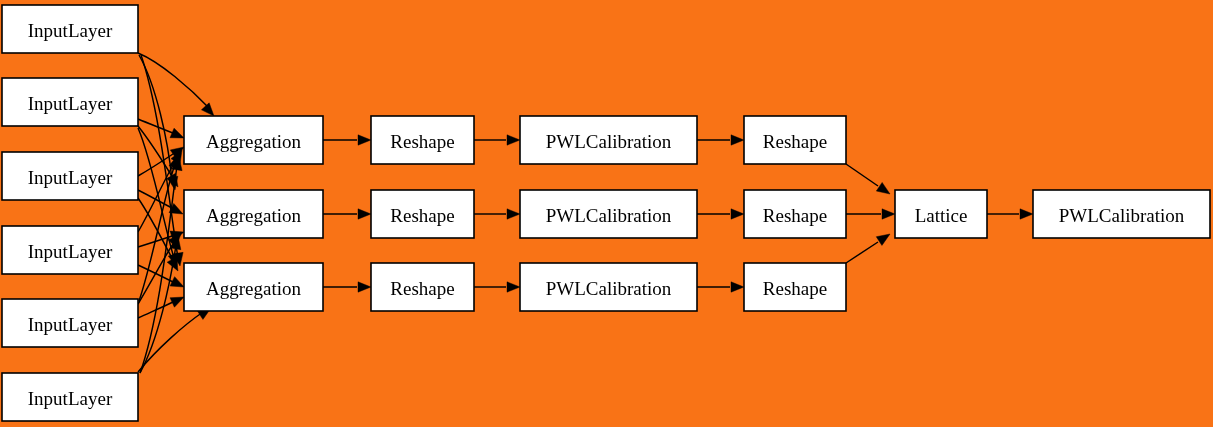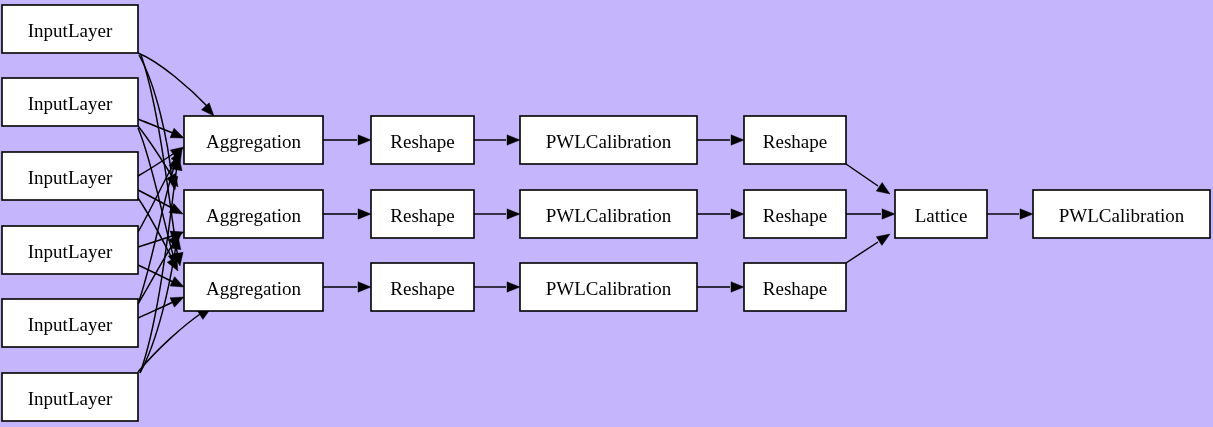--- a/index.html
+++ b/index.html
@@ -4,21 +4,21 @@
 <style>
   html, body {
     margin: 0;
     padding: 0;
     background: #ffffff;
   }
   #canvas {
     position: relative;
     width: 1213px;
     height: 427px;
-    background: #c4b5fd;
+    background: #f97316;
     overflow: hidden;
     font-family: "Liberation Serif", "DejaVu Serif", serif;
   }
   svg#graph {
     position: absolute;
     left: 0;
     top: 0;
     width: 1213px;
     height: 427px;
     display: block;

